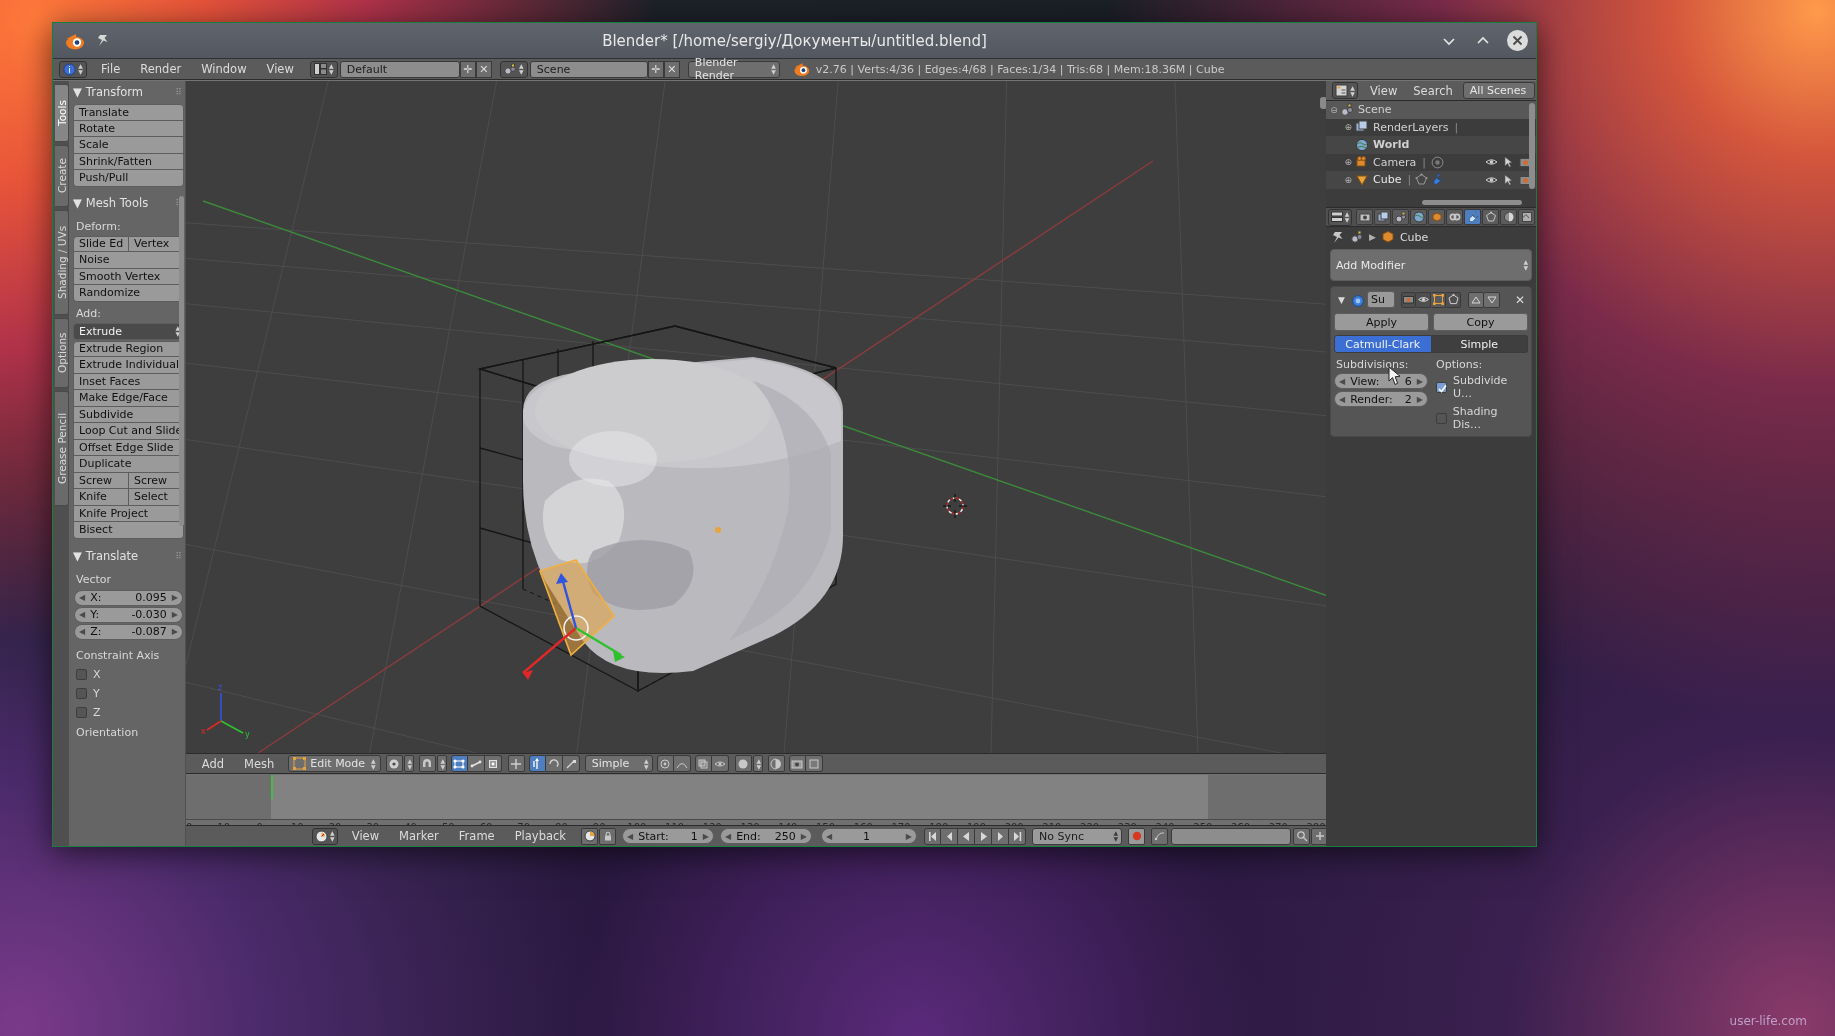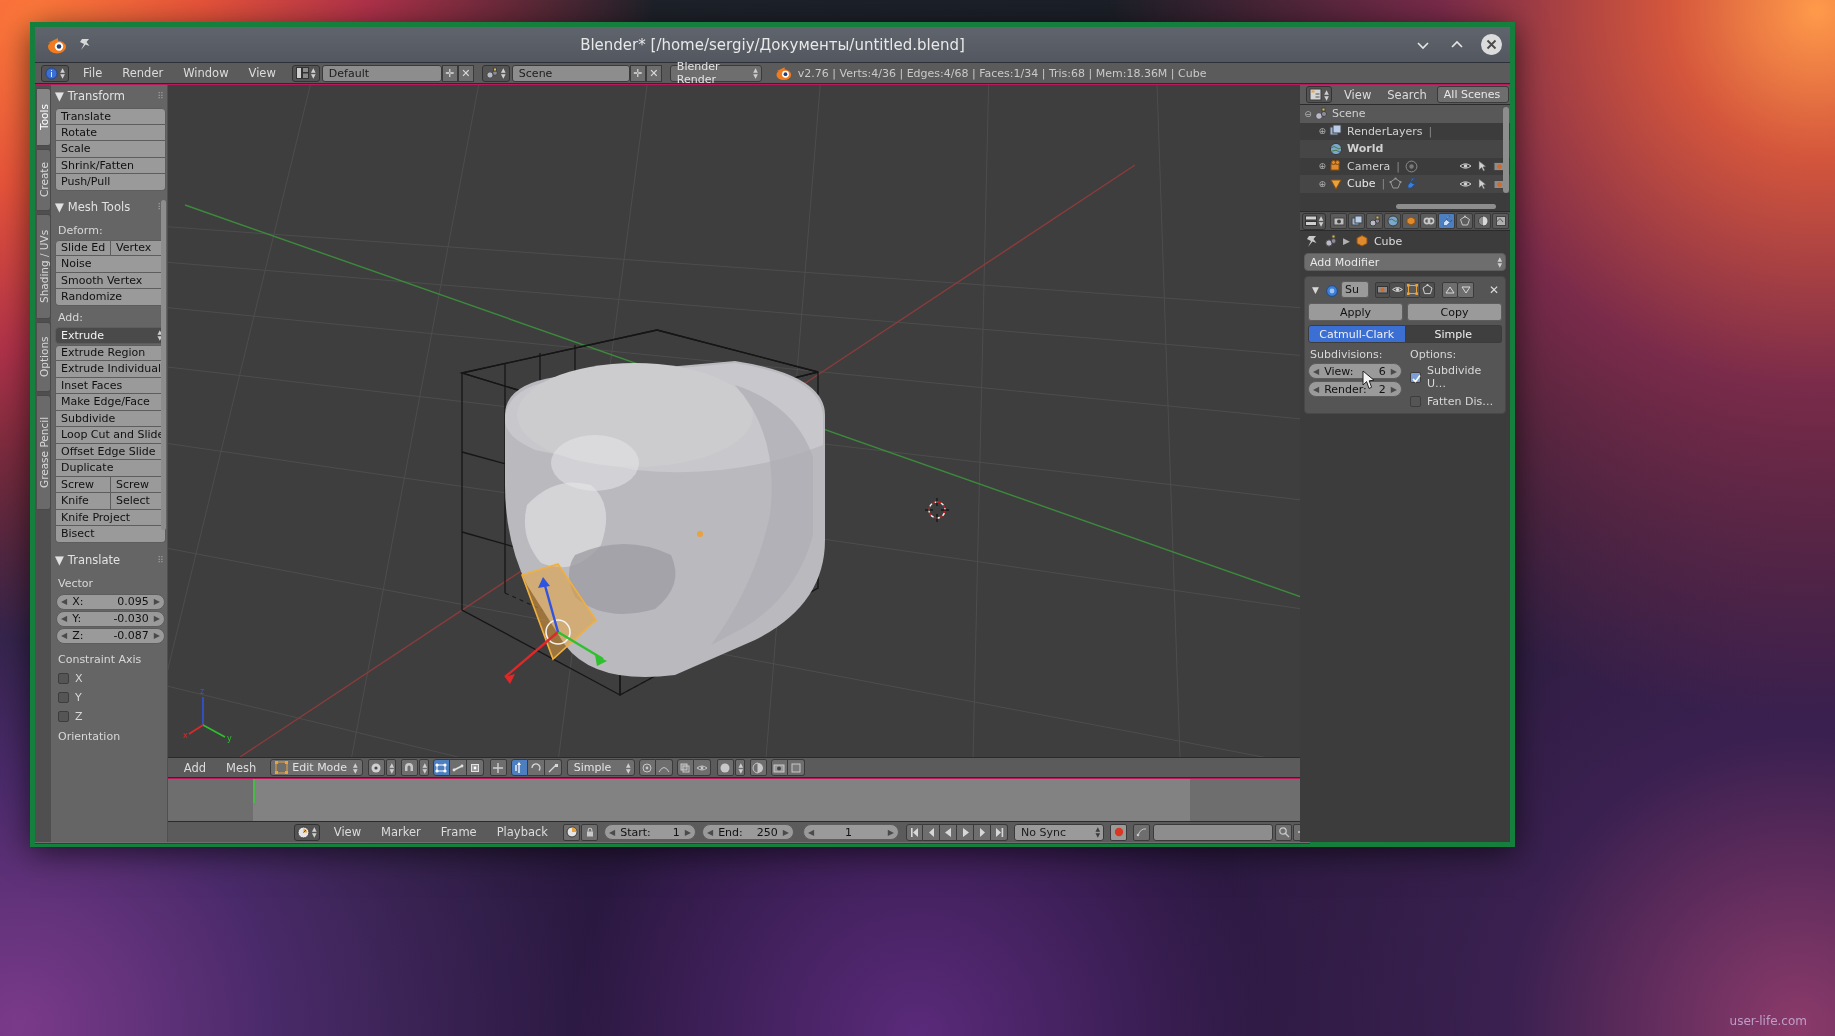--- a/index.html
+++ b/index.html
@@ -6,22 +6,22 @@
   html,body { width:1835px; height:1036px; overflow:hidden; font-family:"DejaVu Sans", sans-serif; }
   body {
     background:
       radial-gradient(circle at 2% 2%, #ff7a3a 0%, #e8543a 8%, #b0324a 16%, transparent 30%),
       radial-gradient(circle at 99% 1%, #ff9a4a 0%, #d4563c 7%, #7a2b4a 18%, transparent 34%),
       radial-gradient(circle at 1% 99%, #7a3a8a 0%, #4a2a6a 12%, transparent 28%),
       radial-gradient(circle at 98% 99%, #8a3a6a 0%, #3a2050 14%, transparent 32%),
       radial-gradient(circle at 50% 100%, #5a2a7a 0%, #2a1840 25%, transparent 50%),
       linear-gradient(160deg,#20242c 0%,#181c24 40%,#241c34 70%,#2a1a3a 100%);
   }
-  .win { position:absolute; left:30px; top:22px; width:1485px; height:825px;
-         background:#be185d; border:5px solid #15803d; box-shadow:0 6px 30px rgba(0,0,0,.6); }
+  .win { position:absolute; left:52px; top:22px; width:1485px; height:825px;
+         background:#737373; border:1px solid #15803d; box-shadow:0 6px 30px rgba(0,0,0,.6); }
 
   
   .titlebar { height:36px; background:linear-gradient(#60656d,#53575f); position:relative;
               border-bottom:1px solid #2e3238; display:flex; align-items:center; }
   .tb-left { display:flex; align-items:center; gap:10px; padding-left:10px; }
   .tb-title { position:absolute; left:0; right:0; text-align:center; color:#e8e8e8; font-size:15px; }
   .tb-right { position:absolute; right:8px; display:flex; align-items:center; gap:14px; }
   .tb-btn { width:20px; height:20px; color:#e6e6e6; display:flex; align-items:center; justify-content:center; cursor:pointer; }
   .closebtn { border-radius:50%; background:#d8d8d8; color:#444; width:21px; height:21px; font-size:14px; font-weight:bold; }
   .menu { color:#dcdcdc; font-size:11.5px; padding:0 10px; cursor:pointer; white-space:nowrap; }
@@ -968,21 +968,21 @@
           <span style="color:#b0b0b0;font-size:9px;">▶</span>
           <span style="display:inline-block;width:14px;height:14px;">
             <svg width="14" height="14" viewBox="0 0 14 14">
                 <path d="M2 4 L7 1.5 L12 4 L12 9.5 L7 12 L2 9.5 Z" fill="#e08a30" stroke="#8a5010"></path>
               </svg>
           </span>
           <span>Cube</span>
         </div>
 
         <div style="margin:2px 4px 0 4px;">
-          <div class="dropdn" style="height:18px;margin:0;background:#6e6e6e;color:#e8e8e8;">
+          <div class="dropdn" style="height:32px;margin:0;background:#6e6e6e;color:#e8e8e8;">
             <span>Add Modifier</span>
             <span class="spin">▲<br>▼</span>
           </div>
         </div>
 
         <div class="modbox">
           <div class="modhdr">
             <span style="width:15px;text-align:center;color:#d8d8d8;font-size:9px;">▼</span>
             <span style="display:inline-block;width:14px;height:14px;">
               <svg width="14" height="14" viewBox="0 0 14 14">
@@ -1066,21 +1066,21 @@
               <div class="cbrow" style="padding:3px 0 2px 2px;">
                 <span class="cbox on">
                   <svg width="11" height="11" viewBox="0 0 11 11">
                       <path d="M2 6 L4.5 8.6 L9 2.6" stroke="#fff" stroke-width="1.6" fill="none"></path>
                     </svg>
                 </span>
                 <span>Subdivide U…</span>
               </div>
               <div class="cbrow" style="padding:3px 0 2px 2px;">
                 <span class="cbox"></span>
-                <span>Fatten Dis…</span>
+                <span>Shading Dis…</span>
               </div>
             </div>
           </div>
         </div>
 
         <div style="position:absolute;left:62px;top:158px;">
           <svg width="14" height="20" viewBox="0 0 14 20">
             <path d="M1 1 L1 15 L4.6 11.6 L7 18.5 L9.6 17.3 L7.2 10.8 L12 10.2 Z" fill="#f4f4f4" stroke="#222" stroke-width="1"></path>
           </svg>
         </div>

